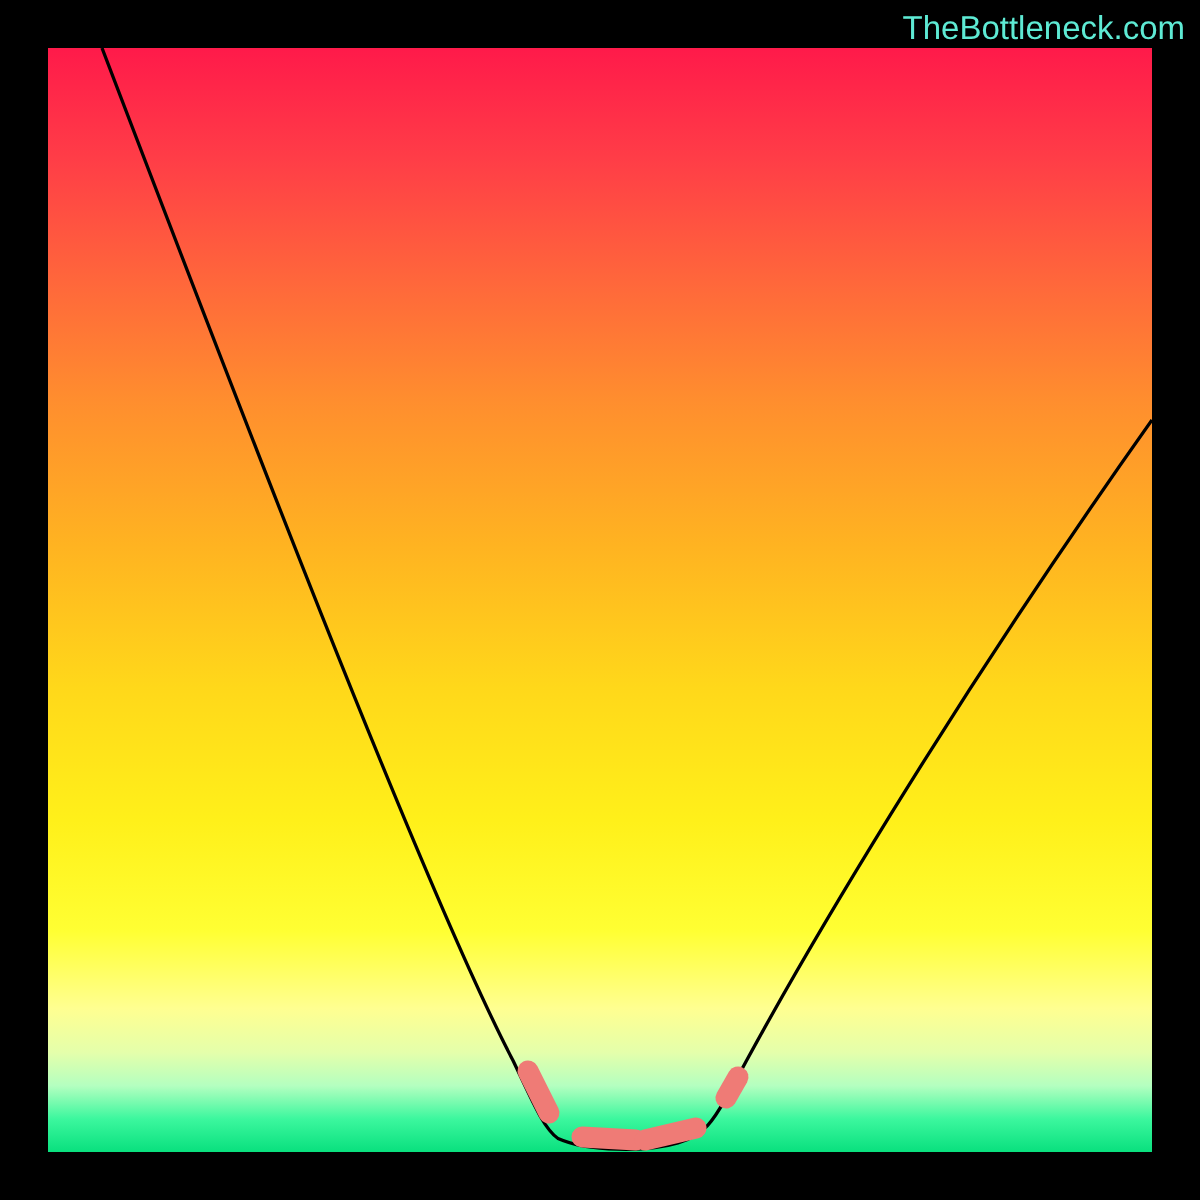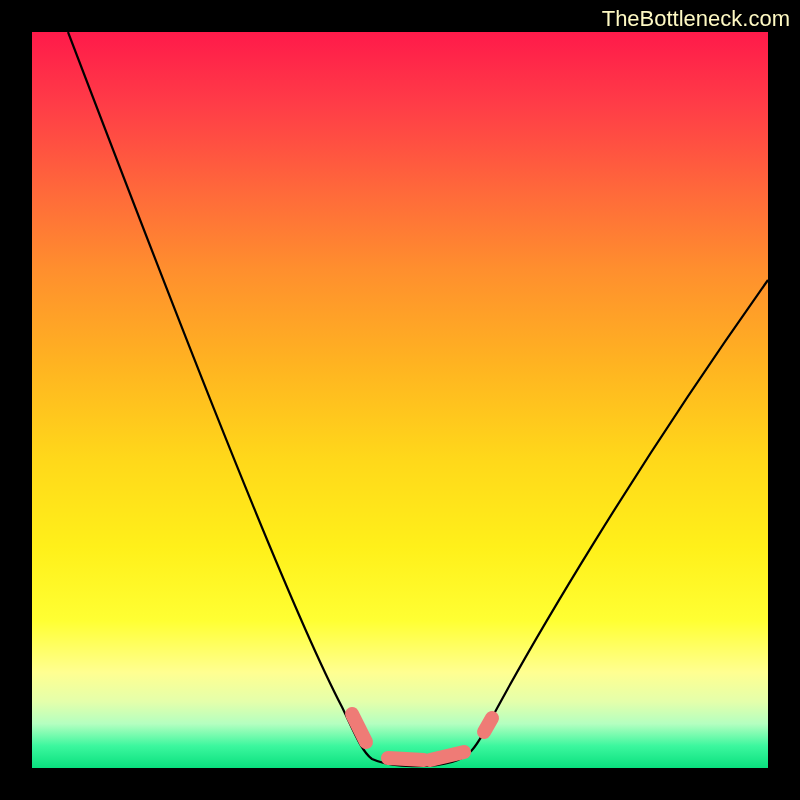--- a/index.html
+++ b/index.html
@@ -12,21 +12,21 @@
     #ff8e2e 32%,
     #ffb321 45%,
     #ffd81a 58%,
     #fff01a 70%,
     #ffff33 80%,
     #ffff91 87%,
     #e4ffab 91%,
     #b4ffc0 94%,
     #3cf79e 97%,
     #09e07e 100%)}
-.watermark{position:absolute;right:10px;top:6px;font:22px Arial,Helvetica,sans-serif;color:#fef9c3;user-select:none;pointer-events:none}
+.watermark{position:absolute;right:10px;top:6px;font:22px Arial,Helvetica,sans-serif;color:#5eead4;user-select:none;pointer-events:none}
 svg{position:absolute;left:0;top:0}
 </style>
 </head>
 <body>
 
 <div class="frame">
   <div class="plot">
 
     <svg width="736" height="736" viewBox="0 0 736 736">
       <path d="M 36 0

